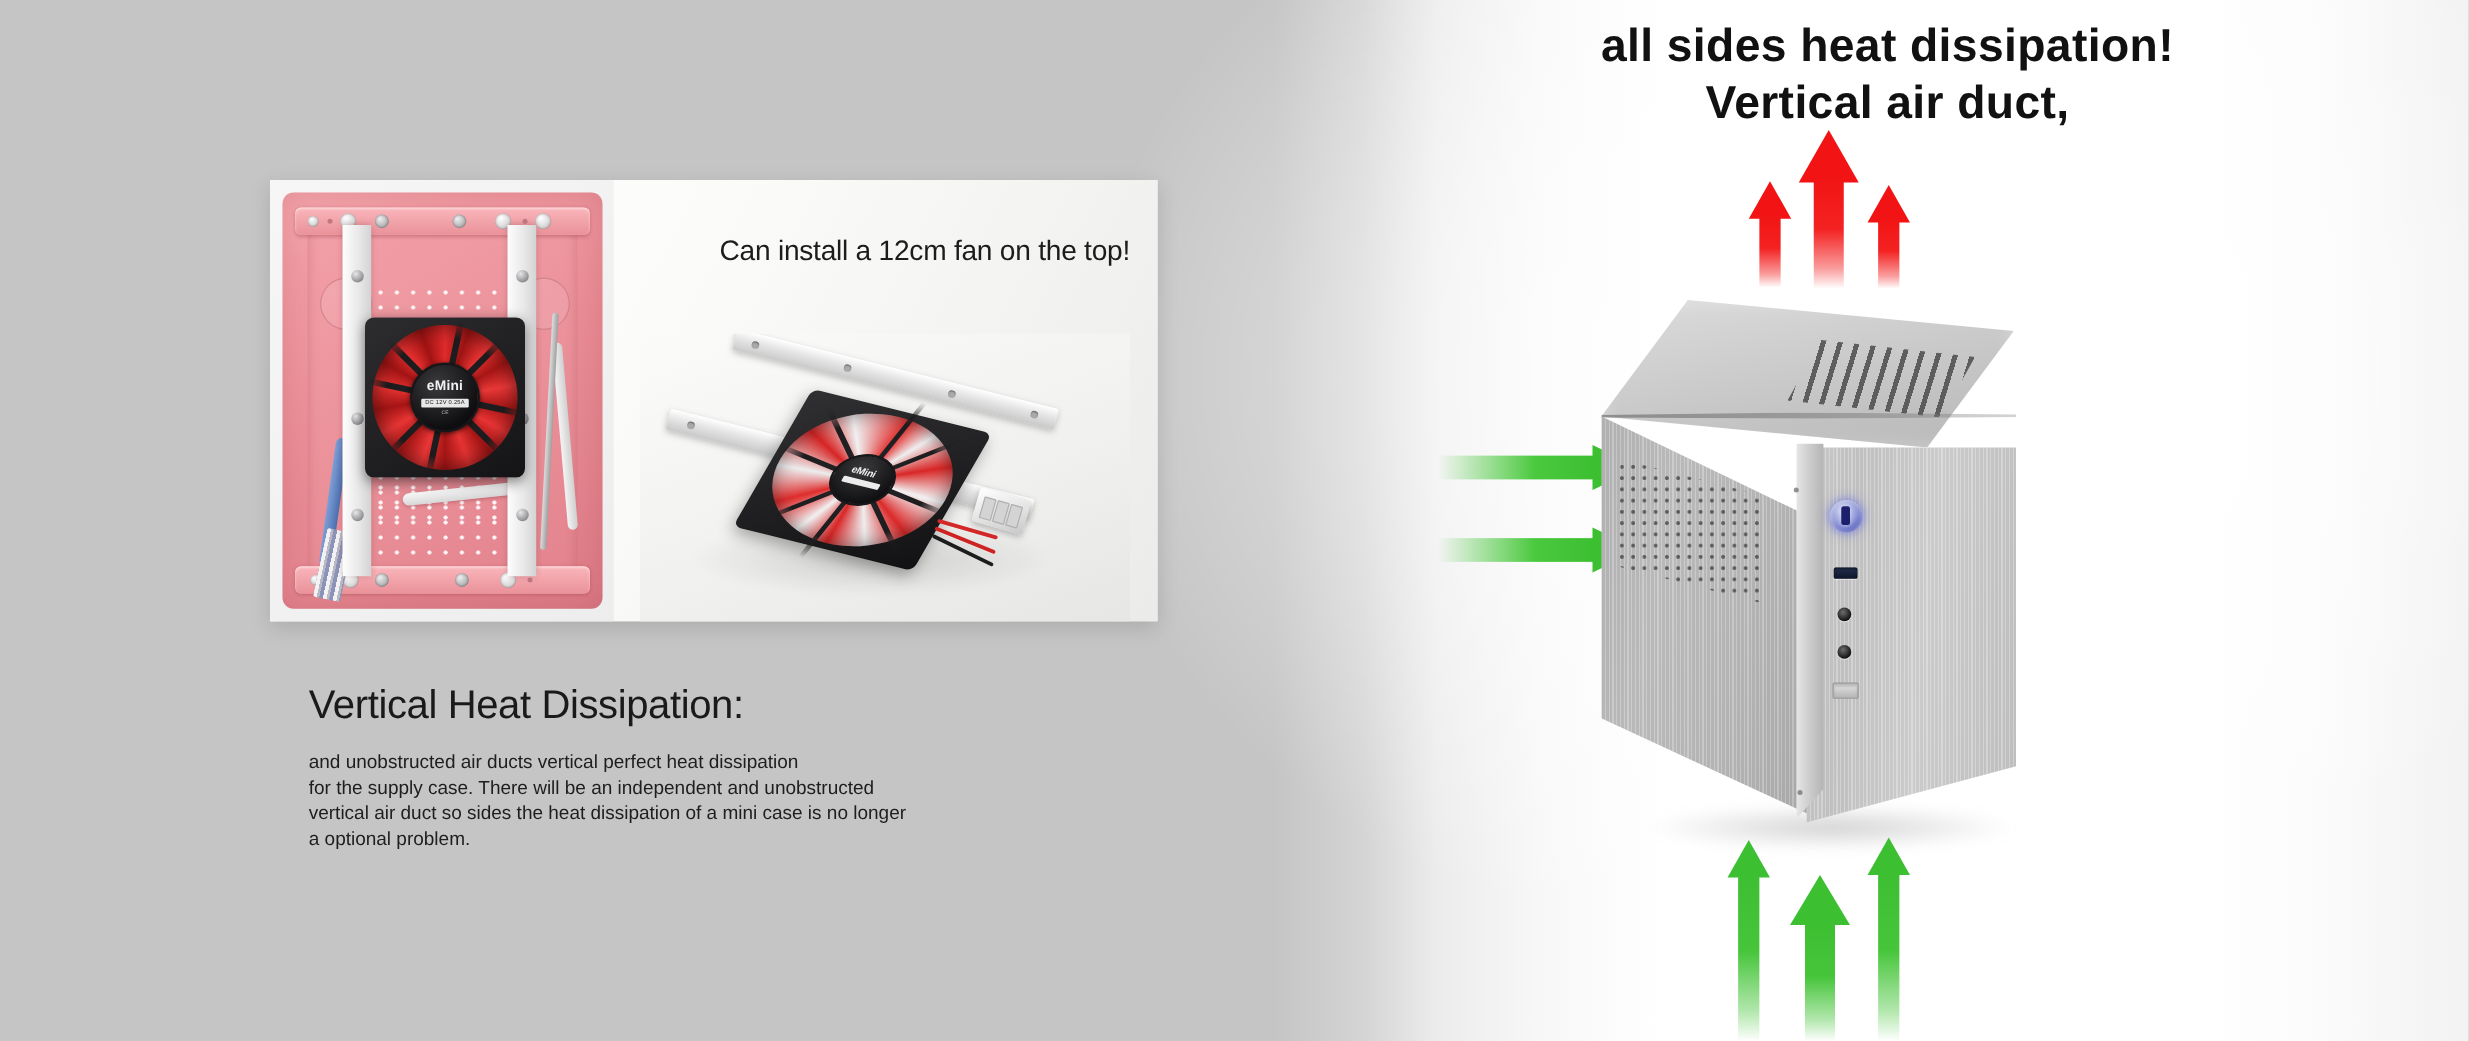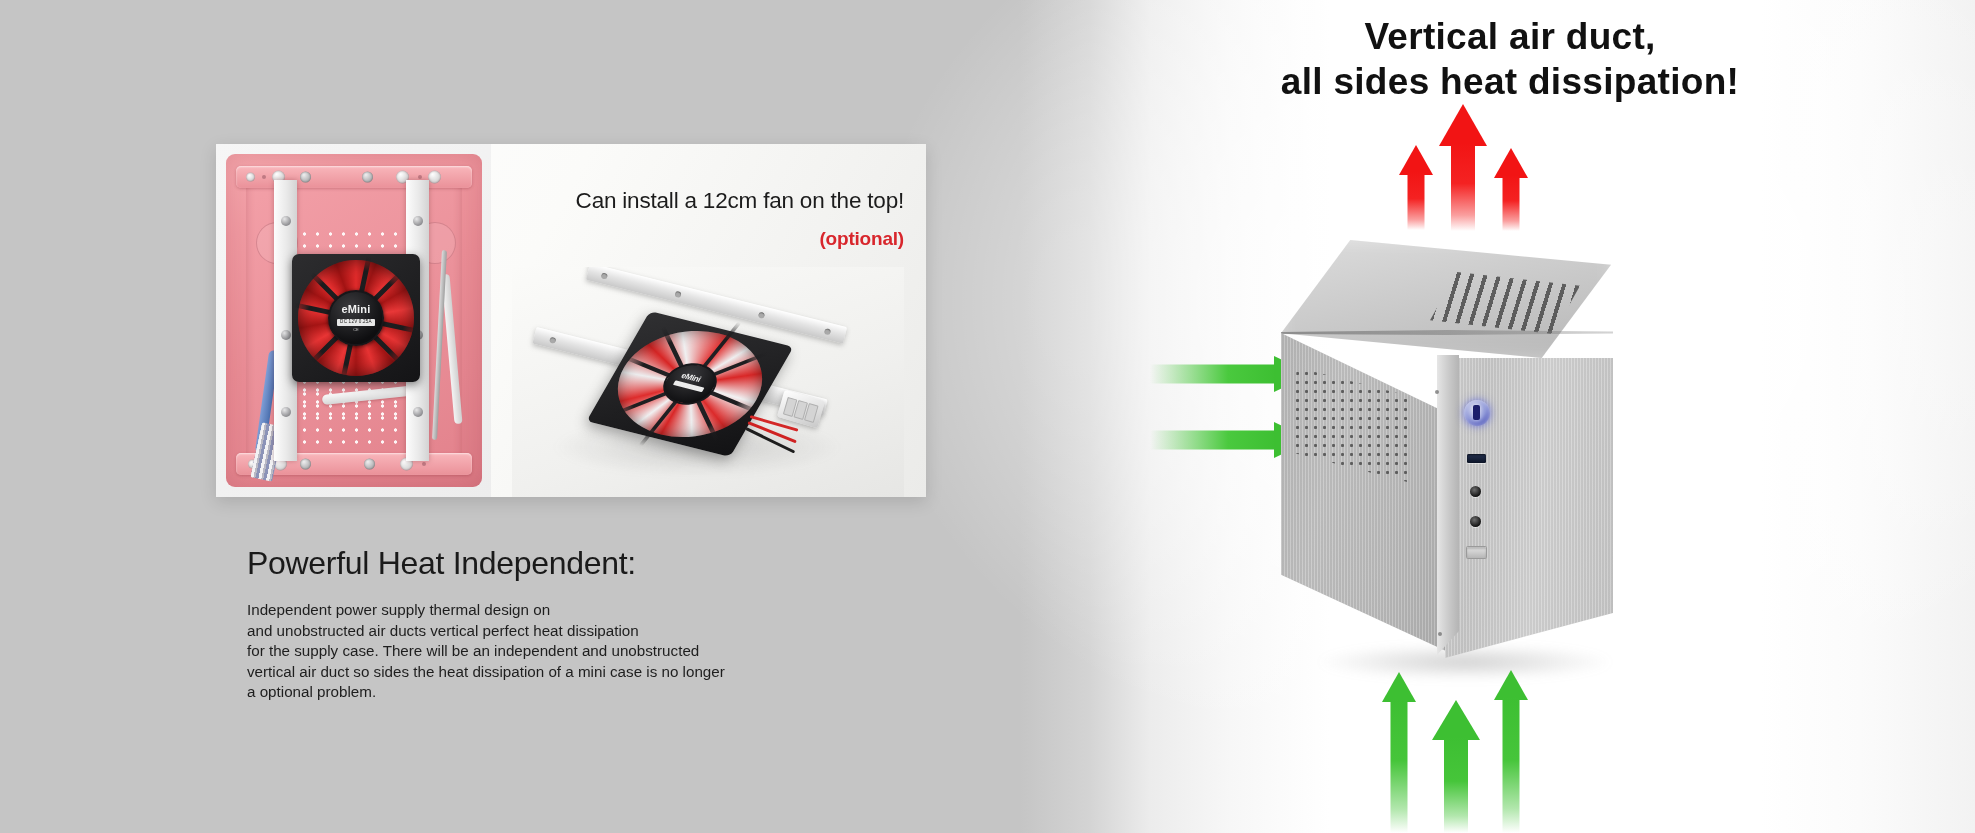--- a/index.html
+++ b/index.html
@@ -322,21 +322,20 @@
           <div class="fan-hub">
             <span class="hub-brand">eMini</span>
             <span class="hub-spec">DC 12V 0.25A</span>
             <span class="hub-ce">CE</span>
           </div>
         </div>
       </div>
     </div>
 
     <div class="panel-head">Can install a 12cm fan on the top!</div>
-    <div class="panel-sub">(optional)</div>
 
     <div class="photo-fankit">
       <div class="fk-shadow"></div>
 
       <div class="bracket top">
         <span class="bk-hole" style="left:14px"></span>
         <span class="bk-hole" style="left:90px"></span>
         <span class="bk-hole" style="left:176px"></span>
         <span class="bk-hole" style="left:244px"></span>
       </div>
@@ -365,32 +364,31 @@
       <div class="wire red"></div>
       <div class="wire blk"></div>
       <div class="molex">
         <i style="left:5px"></i>
           <i style="left:16px"></i>
           <i style="left:27px"></i>
       </div>
     </div>
   </div>
 
-  <div class="heading">Powerful Heat Independent:</div>
+  <div class="heading">Vertical Heat Dissipation:</div>
   <div class="para">
-    <div>Independent power supply thermal design on</div>
     <div>and unobstructed air ducts vertical perfect heat dissipation</div>
     <div>for the supply case. There will be an independent and unobstructed</div>
     <div>vertical air duct so sides the heat dissipation of a mini case is no longer</div>
     <div>a optional problem.</div>
   </div>
 
   <div class="hero-title">
+    <div>all sides heat dissipation!</div>
     <div>Vertical air duct,</div>
-    <div>all sides heat dissipation!</div>
   </div>
 
   <div class="arrow ar-up red-arrow" style="left:1399px;top:145px;width:34px;height:85px;">
     <div class="head" style="border-left:17px solid transparent;border-right:17px solid transparent;border-bottom:30px solid #f21414;"></div>
     <div class="shaft" style="width:17px;height:58px;"></div>
   </div>
   <div class="arrow ar-up red-arrow" style="left:1439px;top:104px;width:48px;height:127px;">
     <div class="head" style="border-left:24px solid transparent;border-right:24px solid transparent;border-bottom:42px solid #f21414;"></div>
     <div class="shaft" style="width:24px;height:88px;"></div>
   </div>

